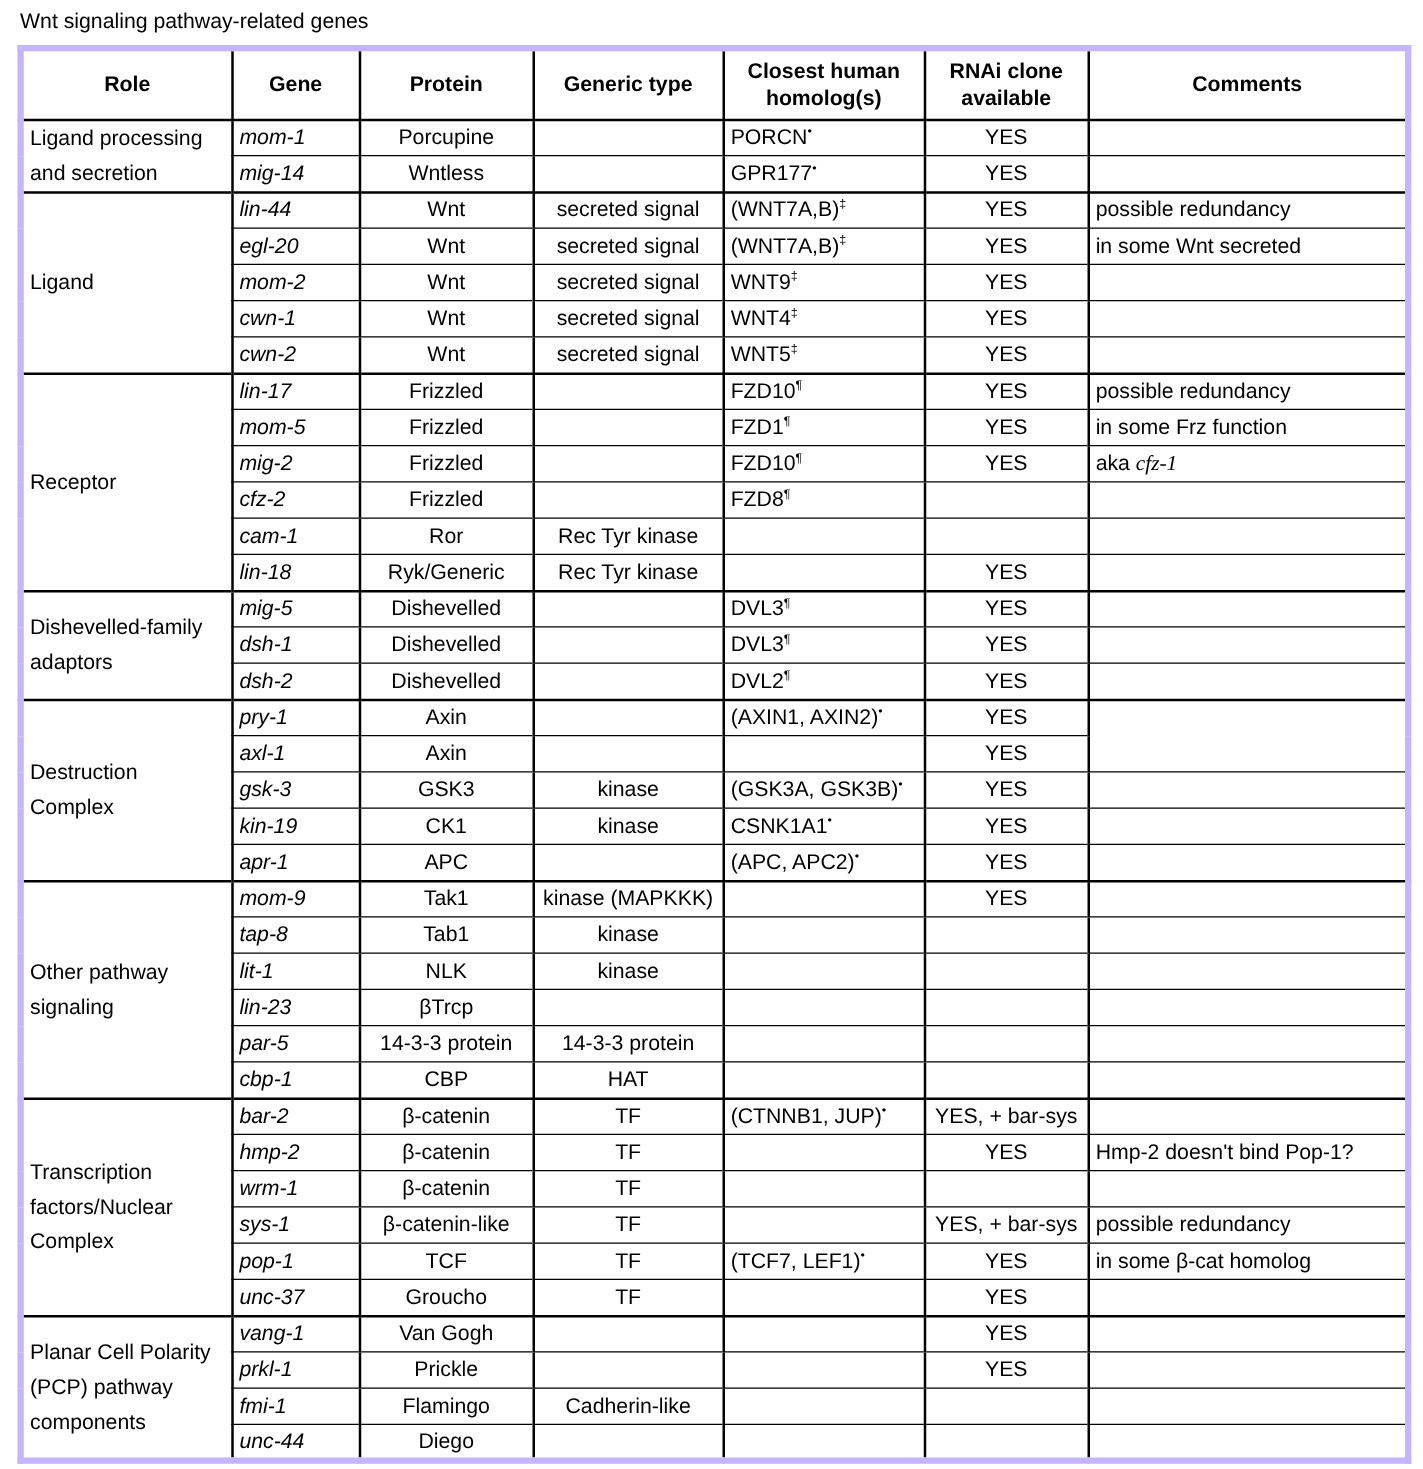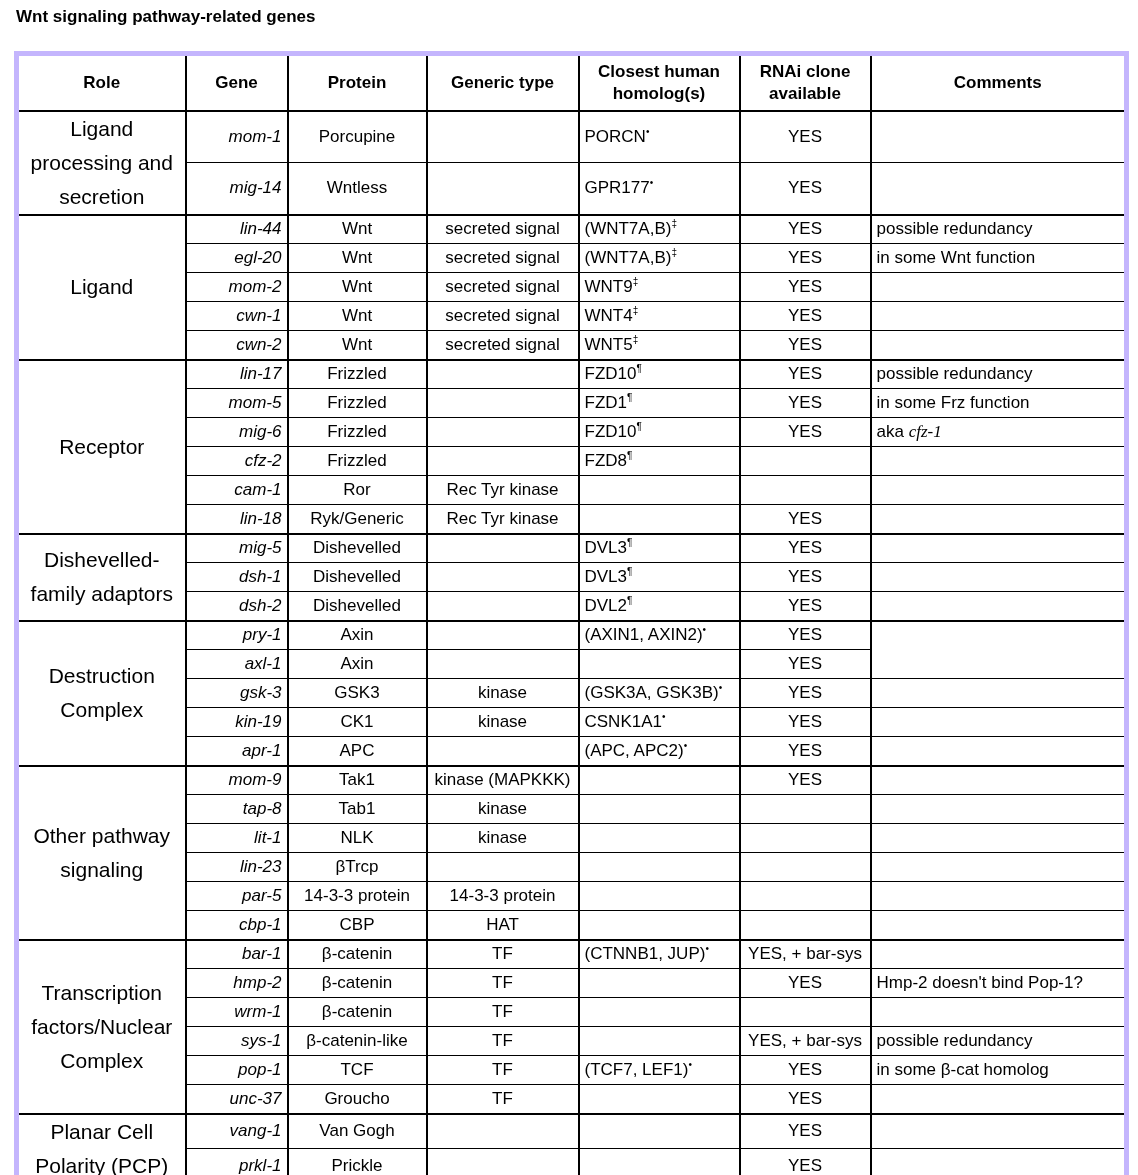--- a/index.html
+++ b/index.html
@@ -4,22 +4,22 @@
 <style>
   html, body { margin: 0; padding: 0; background: #ffffff; }
   body {
     width: 1138px; height: 1175px;
     font-family: "Liberation Sans", sans-serif;
     color: #000;
     overflow: hidden;
   }
   .page-title {
     font-size: 17px;
-    font-weight: 700;
-    margin: 7px 0 24px 16px;
+    font-weight: 400;
+    margin: 7px 0 9px 16px;
   }
   table.genes {
     border-collapse: collapse;
     table-layout: fixed;
     margin-left: 14px;
     border: 5px solid #c4b5fd;
   }
   th, td {
     border: 1px solid #000;
     border-left-width: 2px;
@@ -36,26 +36,26 @@
     border-width: 2px;
     height: 57px;
     font-weight: 700;
     text-align: center;
     line-height: 1.3;
   }
   tbody tr:first-child td { border-top-width: 2px; }
   tbody tr:last-child td { border-bottom-width: 2px; }
   .c { text-align: center; }
   .l { text-align: left; }
-  .gene { font-style: italic; text-align: right; }
+  .gene { font-style: italic; text-align: left; }
   .role-cell {
-    text-align: center;
+    text-align: left;
     vertical-align: middle;
     line-height: 1.62;
-    font-size: 21px;
+    font-size: 17px;
   }
   td sup {
     font-size: 10px;
     line-height: 0;
     vertical-align: super;
   }
   .ital { font-style: italic; font-family: Liberation Serif, serif; }
 </style>
 </head>
 <body>
@@ -111,21 +111,21 @@
         <td class="l"><span>(WNT7A,B)</span><sup>‡</sup></td>
         <td class="c">YES</td>
         <td class="l">possible redundancy</td>
       </tr>
       <tr>
         <td class="gene">egl-20</td>
         <td class="c">Wnt</td>
         <td class="c">secreted signal</td>
         <td class="l"><span>(WNT7A,B)</span><sup>‡</sup></td>
         <td class="c">YES</td>
-        <td class="l">in some Wnt function</td>
+        <td class="l">in some Wnt secreted</td>
       </tr>
       <tr>
         <td class="gene">mom-2</td>
         <td class="c">Wnt</td>
         <td class="c">secreted signal</td>
         <td class="l"><span>WNT9</span><sup>‡</sup></td>
         <td class="c">YES</td>
         <td class="l"></td>
       </tr>
       <tr>
@@ -157,21 +157,21 @@
       </tr>
       <tr>
         <td class="gene">mom-5</td>
         <td class="c">Frizzled</td>
         <td class="c"></td>
         <td class="l"><span>FZD1</span><sup>¶</sup></td>
         <td class="c">YES</td>
         <td class="l">in some Frz function</td>
       </tr>
       <tr>
-        <td class="gene">mig-6</td>
+        <td class="gene">mig-2</td>
         <td class="c">Frizzled</td>
         <td class="c"></td>
         <td class="l"><span>FZD10</span><sup>¶</sup></td>
         <td class="c">YES</td>
         <td class="l"><span>aka </span><span class="ital">cfz-1</span></td>
       </tr>
       <tr>
         <td class="gene">cfz-2</td>
         <td class="c">Frizzled</td>
         <td class="c"></td>
@@ -312,21 +312,21 @@
         <td class="c">CBP</td>
         <td class="c">HAT</td>
         <td class="l"></td>
         <td class="c"></td>
         <td class="l"></td>
       </tr>
     </tbody>
     <tbody>
       <tr>
         <td class="l role-cell" rowspan="6">Transcription factors/Nuclear Complex</td>
-        <td class="gene">bar-1</td>
+        <td class="gene">bar-2</td>
         <td class="c">β-catenin</td>
         <td class="c">TF</td>
         <td class="l"><span>(CTNNB1, JUP)</span><sup>•</sup></td>
         <td class="c">YES, + bar-sys</td>
         <td class="l"></td>
       </tr>
       <tr>
         <td class="gene">hmp-2</td>
         <td class="c">β-catenin</td>
         <td class="c">TF</td>

